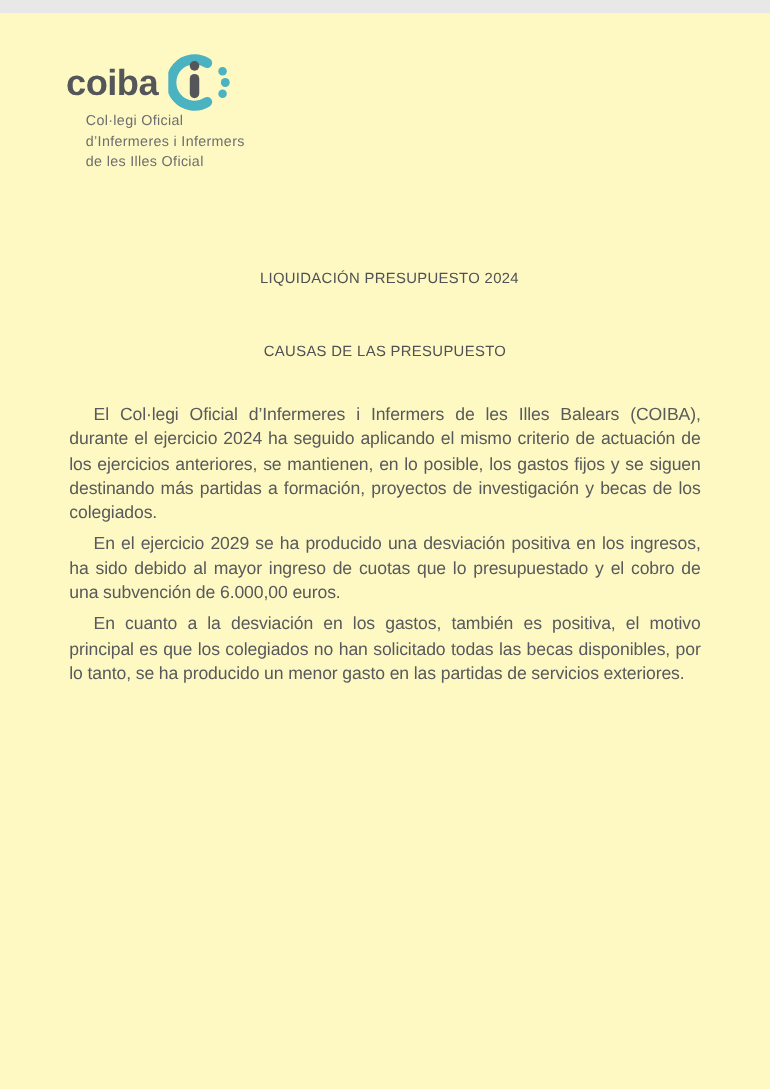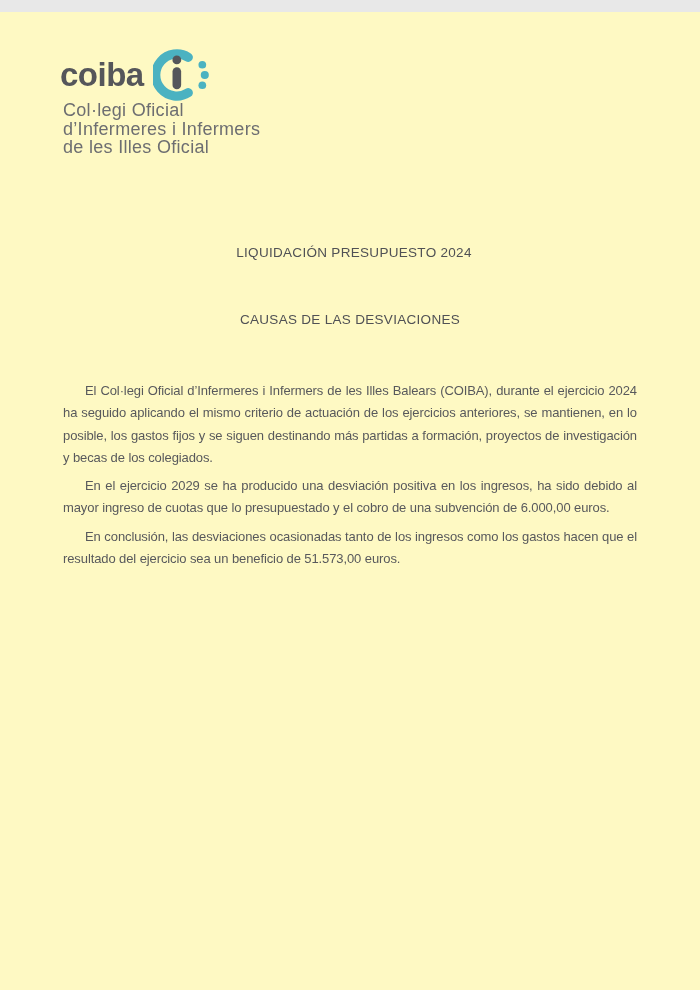--- a/index.html
+++ b/index.html
@@ -26,22 +26,22 @@
     font-size: 33px;
     font-weight: bold;
     letter-spacing: -0.5px;
     color: #55565a;
     line-height: 62px;
   }
   .logo-icon-svg { display: block; }
   .logo-subtitle {
     position: absolute;
     top: 89px;
-    left: 63px;
-    font-size: 18px;
+    left: 78px;
+    font-size: 13px;
     line-height: 18.6px;
     letter-spacing: 0.3px;
     color: #6d6e71;
   }
   .doc-title {
     position: absolute;
     top: 233px;
     left: 4px;
     width: 100%;
     text-align: center;
@@ -54,24 +54,24 @@
     top: 300px;
     left: 0;
     width: 100%;
     text-align: center;
     font-size: 13.5px;
     letter-spacing: 0.3px;
     color: #505155;
   }
   .doc-body {
     position: absolute;
-    top: 368px;
+    top: 355px;
     left: 63px;
     right: 63px;
-    font-size: 13px;
+    font-size: 16px;
     line-height: 22.3px;
     letter-spacing: -0.1px;
     color: #58595c;
     text-align: justify;
   }
   .doc-body p {
     text-indent: 22px;
     margin-bottom: 6px;
   }
 </style>
@@ -93,21 +93,21 @@
   </div>
 
   <div class="logo-subtitle">
     <div>Col·legi Oficial</div>
     <div>d’Infermeres i Infermers</div>
     <div>de les Illes Oficial</div>
   </div>
 
   <div class="doc-title">LIQUIDACIÓN PRESUPUESTO 2024</div>
 
-  <div class="doc-subtitle">CAUSAS DE LAS DESVIACIONES</div>
+  <div class="doc-subtitle">CAUSAS DE LAS PRESUPUESTO</div>
 
   <div class="doc-body">
     <p>El Col·legi Oficial d’Infermeres i Infermers  de les Illes Balears (COIBA), durante el ejercicio 2024 ha seguido aplicando el mismo criterio de actuación de los ejercicios anteriores, se mantienen, en lo posible, los gastos fijos y se siguen destinando más partidas a formación, proyectos de investigación y becas de los colegiados.</p>
     <p>En el ejercicio 2029 se ha producido una desviación positiva en los ingresos, ha sido debido al mayor ingreso de cuotas que lo presupuestado y el cobro de una subvención de 6.000,00 euros.</p>
-    <p>En conclusión, las desviaciones ocasionadas tanto de los ingresos como los gastos hacen que el resultado del ejercicio sea un beneficio de 51.573,00 euros.</p>
+    <p>En cuanto a la desviación en los gastos, también es positiva, el motivo principal es que los colegiados no han solicitado todas las becas disponibles, por lo tanto, se ha producido un menor gasto en las partidas de servicios exteriores.</p>
   </div>
 
 </div>
 
 </body></html>

